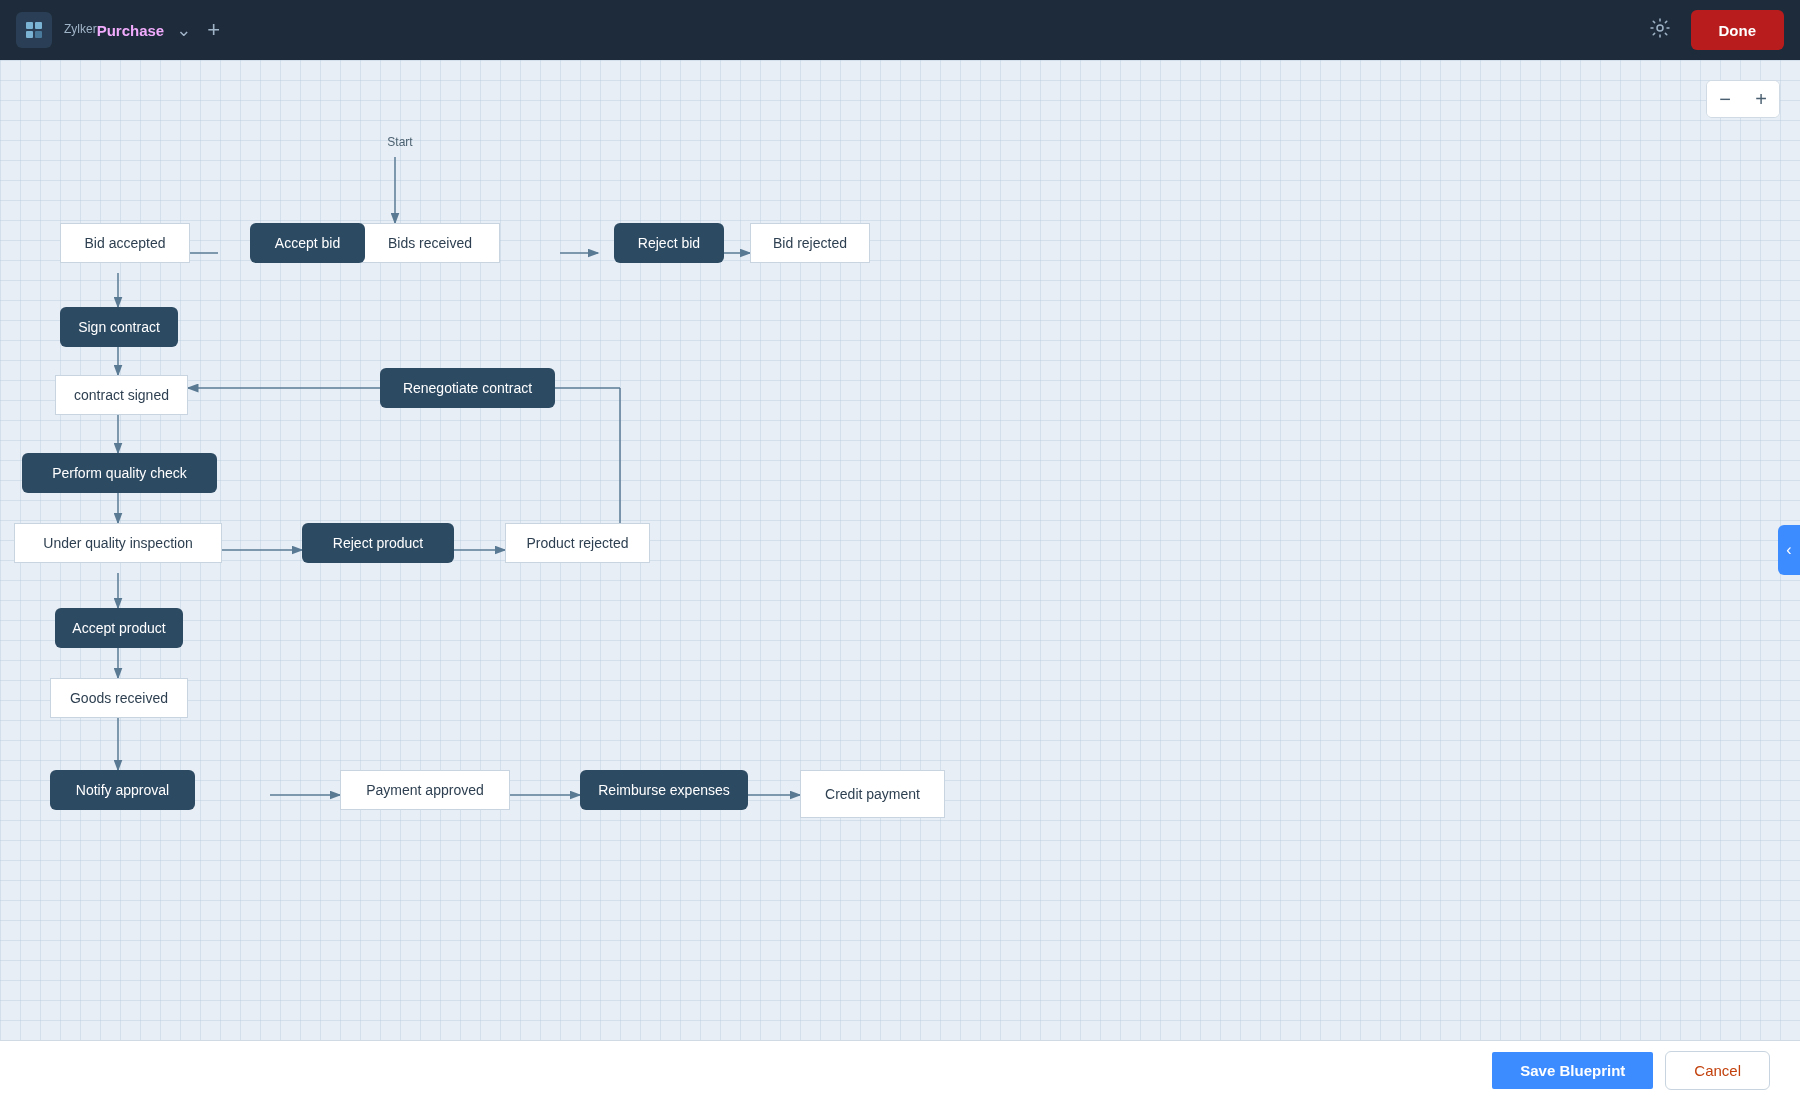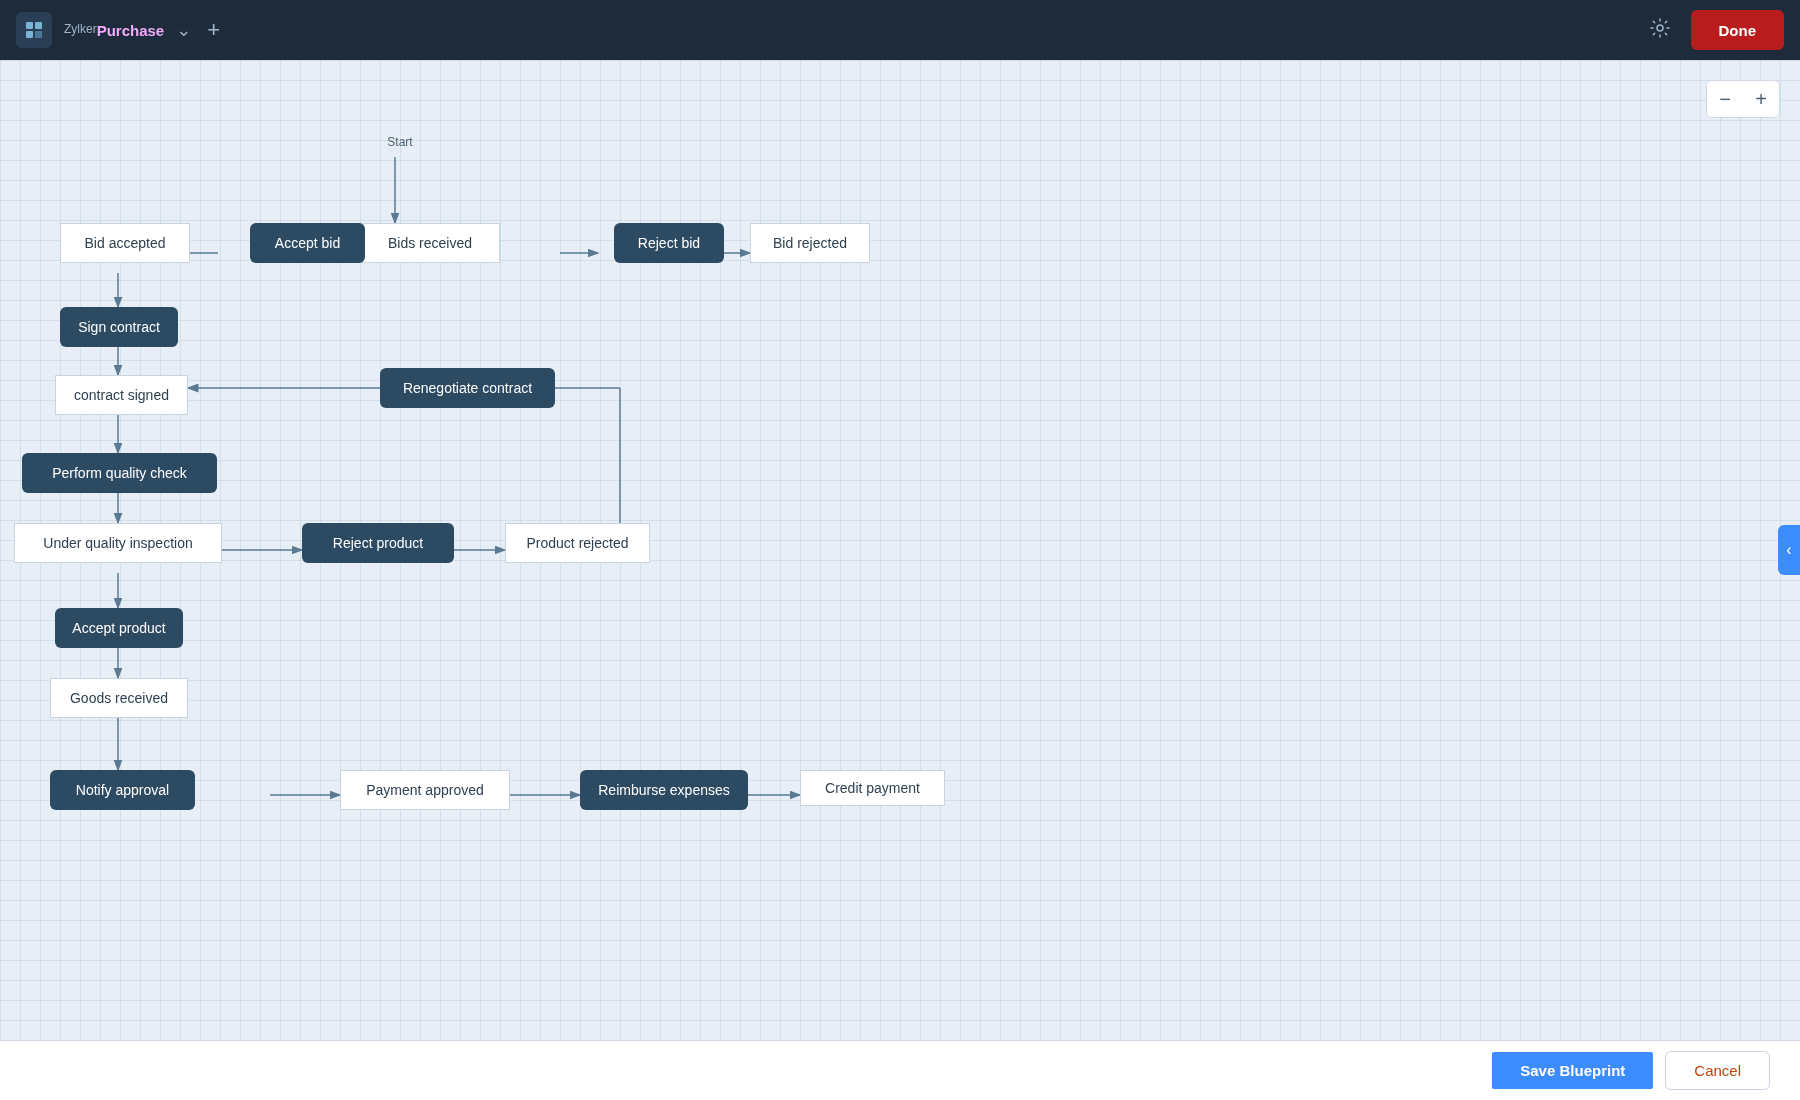--- a/index.html
+++ b/index.html
@@ -318,21 +318,21 @@
   </div>
 
   <div class="node node-state" style="left:340px; top:710px; width:170px; height:40px;">
     <span>Payment approved</span>
   </div>
 
   <div class="node node-action" style="left:580px; top:710px; width:168px; height:40px;">
     <span>Reimburse expenses</span>
   </div>
 
-  <div class="node node-state" style="left:800px; top:710px; width:145px; height:36px;">
+  <div class="node node-state" style="left:800px; top:710px; width:145px; height:48px;">
     <span>Credit payment</span>
   </div>
 
   <div class="zoom-controls">
     <button class="zoom-btn">−</button>
     <button class="zoom-btn">+</button>
   </div>
 
   <div class="panel-collapse">
     <span>‹</span>

